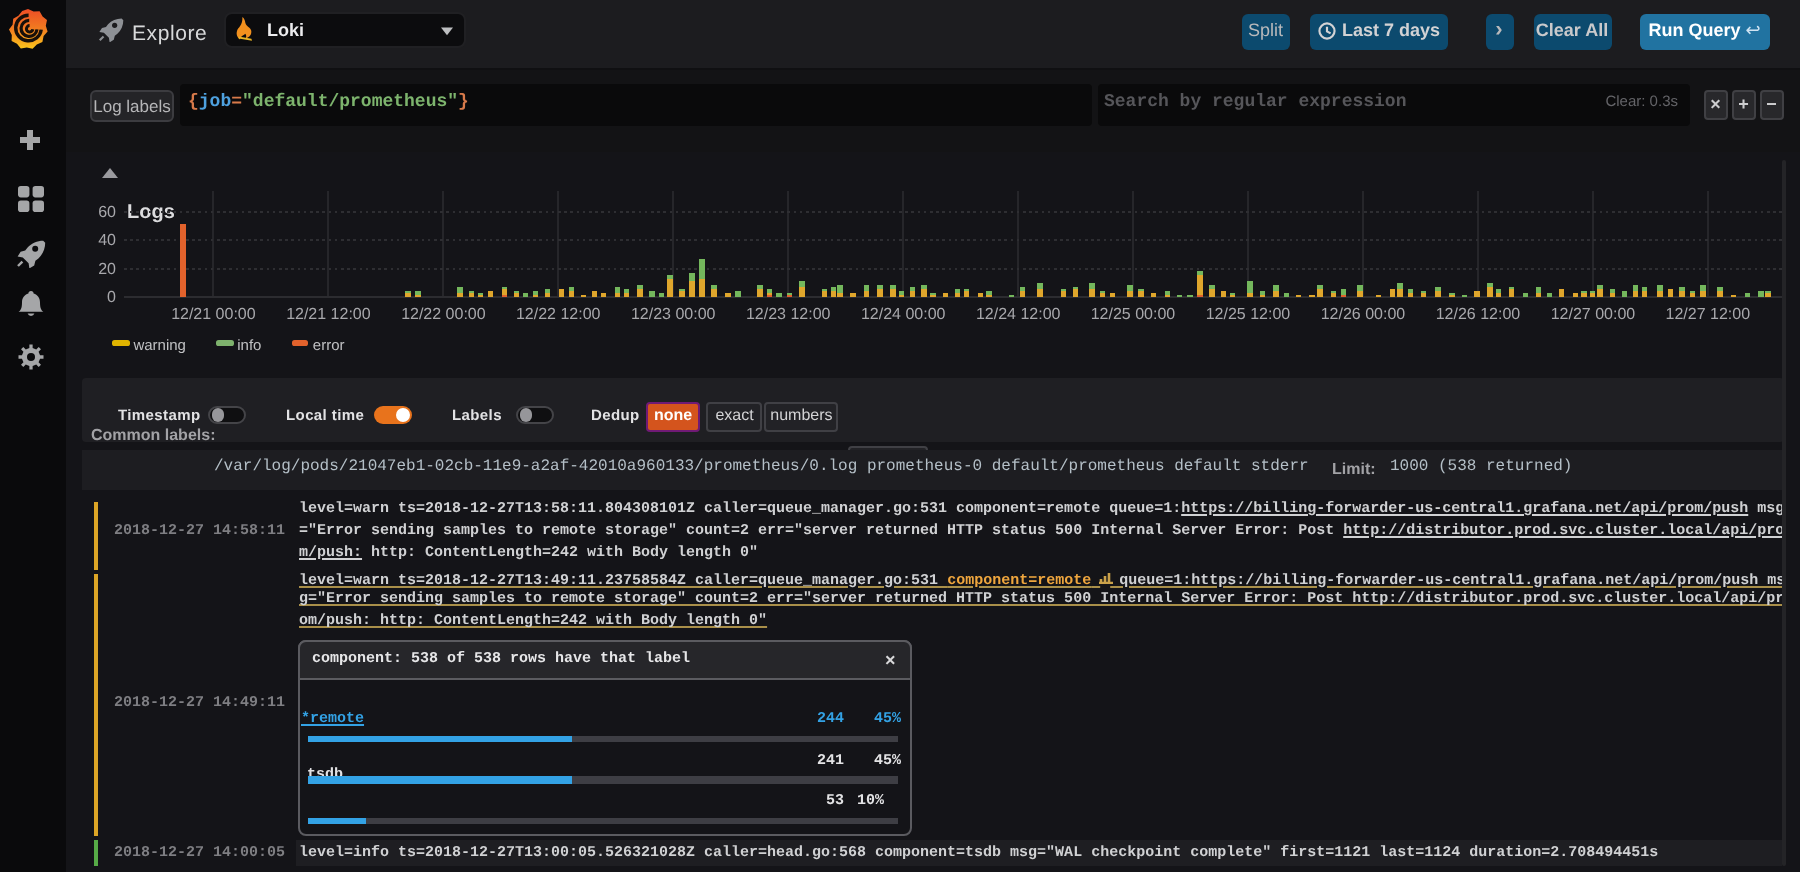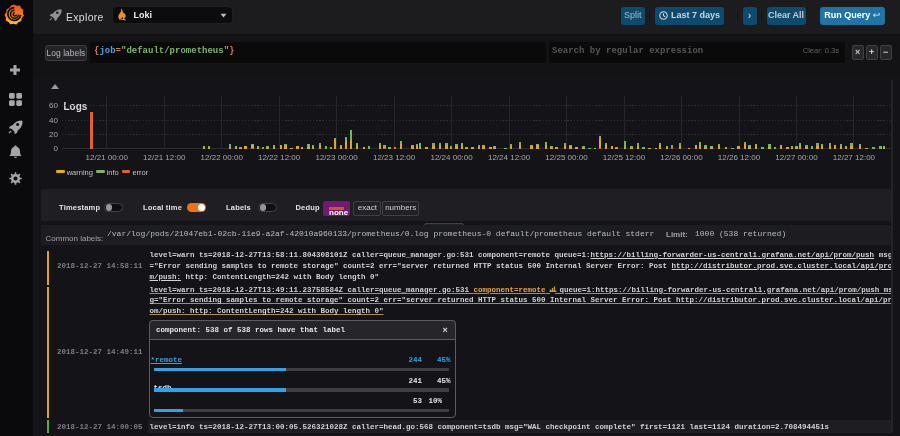--- a/index.html
+++ b/index.html
@@ -22,31 +22,31 @@
 #qtext{left:94px;top:45px;height:13px;line-height:13px;font-size:9px;font-weight:bold;}
 #search{left:552px;top:45px;height:13px;line-height:13px;font-size:9px;font-weight:bold;color:#56565a;}
 #qtime{right:61px;top:46px;font-size:7.5px;color:#646468;}
 .qbtn{position:absolute;top:44.5px;width:11.5px;height:15.5px;background:#28282b;border:1px solid #404044;border-radius:2px;color:#cdcdcf;font-size:9px;font-weight:bold;text-align:center;line-height:13.5px;}
 
 #logstri{left:51px;top:84px;width:0;height:0;border-left:4px solid transparent;border-right:4px solid transparent;border-bottom:5px solid #9a9a9e;}
 #logstitle{left:63.5px;top:80px;height:13px;line-height:13px;font-size:10px;font-weight:bold;color:#dcdcde;margin-top:20px;}
 
 #legend{left:56px;top:168px;height:9px;line-height:9px;font-size:7.5px;color:#c0c1c3;}
 .ldash{display:inline-block;width:8.7px;height:2.6px;border-radius:1.3px;vertical-align:2px;margin-right:2px;}
-.litem{margin-right:3px;}
+.litem{margin-right:15px;}
 
 #controls{left:41px;top:188.5px;width:850.5px;height:32.5px;background:#1f1f23;border-radius:2px;}
 .ctl-label{position:absolute;top:201.5px;height:11px;line-height:11px;font-size:7.5px;font-weight:bold;color:#e2e2e4;letter-spacing:.2px;}
 .toggle{position:absolute;top:202.5px;width:19px;height:9.5px;border-radius:5px;}
 .toggle.off{background:#0f0f11;border:1px solid #444448;}
 .toggle.off .knob{position:absolute;left:0.5px;top:0.5px;width:6.5px;height:6.5px;border-radius:50%;background:#96969a;}
 .toggle.on{background:#e8731c;}
 .toggle.on .knob{position:absolute;right:1px;top:1px;width:7.5px;height:7.5px;border-radius:50%;background:#fff;}
 .dedupbtn{position:absolute;top:201px;height:14.5px;background:#222226;border:1px solid #404045;border-radius:2px;color:#d3d3d5;font-size:8px;text-align:center;line-height:12.5px;}
-.dedupbtn.active{background:#d4541d;border:6px solid #701a75;color:#fff;font-weight:bold;}
+.dedupbtn.active{background:#d4541d;border:1px solid #701a75;color:#fff;font-weight:bold;}
 
 #commonrow{left:41px;top:224.5px;width:850.5px;height:20.5px;background:#1d1d21;}
 
 .lvlbar{position:absolute;left:46.5px;width:2.5px;}
 .ts{position:absolute;left:57px;height:11px;line-height:11px;font-size:7.5px;font-weight:bold;color:#7e7e82;font-family:"Liberation Mono",monospace;}
 .ll{position:absolute;left:149.5px;height:10.8px;line-height:10.8px;font-size:7.5px;font-weight:bold;color:#d0d1d3;white-space:pre;font-family:"Liberation Mono",monospace;}
 .ll2{text-decoration:underline;text-decoration-color:#a98f49;}
 .lu{text-decoration:underline;}
 .lbl{color:#efa63e;}
 
@@ -336,21 +336,21 @@
 <div class="ctl-label" style="left:226px;">Labels</div>
 <div class="toggle off" style="left:258px;">
     <div class="knob"></div>
   </div>
 <div class="ctl-label" style="left:295.5px;">Dedup</div>
 <div class="dedupbtn active" style="left:323px;width:27px;">none</div>
 <div class="dedupbtn" style="left:353.3px;width:28px;">exact</div>
 <div class="dedupbtn" style="left:382.2px;width:37px;">numbers</div>
 <div class="dedupbtn" style="left:424.4px;width:40px;margin-top:22px;">signature</div>
 <div class="abs" id="commonrow"></div>
-<div class="abs" style="left:45.5px;top:234px;font-size:8px;font-weight:normal;color:#a2a2a6;height:10px;line-height:10px;">Common labels:</div>
+<div class="abs" style="left:45.5px;top:213px;font-size:8px;font-weight:bold;color:#a2a2a6;height:10px;line-height:10px;">Common labels:</div>
 <div class="abs mono" style="left:107px;top:228.5px;font-size:8px;color:#b4bfc7;height:10px;line-height:10px;">/var/log/pods/21047eb1-02cb-11e9-a2af-42010a960133/prometheus/0.log prometheus-0 default/prometheus default stderr</div>
 <div class="abs" style="left:666px;top:229.5px;font-size:8px;font-weight:bold;color:#a2a2a6;height:10px;line-height:10px;">Limit:</div>
 <div class="abs mono" style="left:695px;top:228.5px;font-size:8px;color:#b4bfc7;height:10px;line-height:10px;">1000 (538 returned)</div>
 <div class="lvlbar" style="top:250.5px;height:34.5px;background:#dda526;"></div>
 <div class="ts" style="top:260.9px;">2018-12-27 14:58:11</div>
 <div class="ll" style="top:249.9px;">level=warn ts=2018-12-27T13:58:11.804308101Z caller=queue_manager.go:531 component=remote queue=1:<u class="lu">https://billing-forwarder-us-central1.grafana.net/api/prom/push</u> msg</div>
 <div class="ll" style="top:260.9px;">="Error sending samples to remote storage" count=2 err="server returned HTTP status 500 Internal Server Error: Post <u class="lu">http://distributor.prod.svc.cluster.local/api/pro</u></div>
 <div class="ll" style="top:271.9px;"><u class="lu">m/push:</u> http: ContentLength=242 with Body length 0"</div>
 <div class="lvlbar" style="top:287px;height:130.5px;background:#dda526;"></div>
 <div class="ts" style="top:346.6px;">2018-12-27 14:49:11</div>

